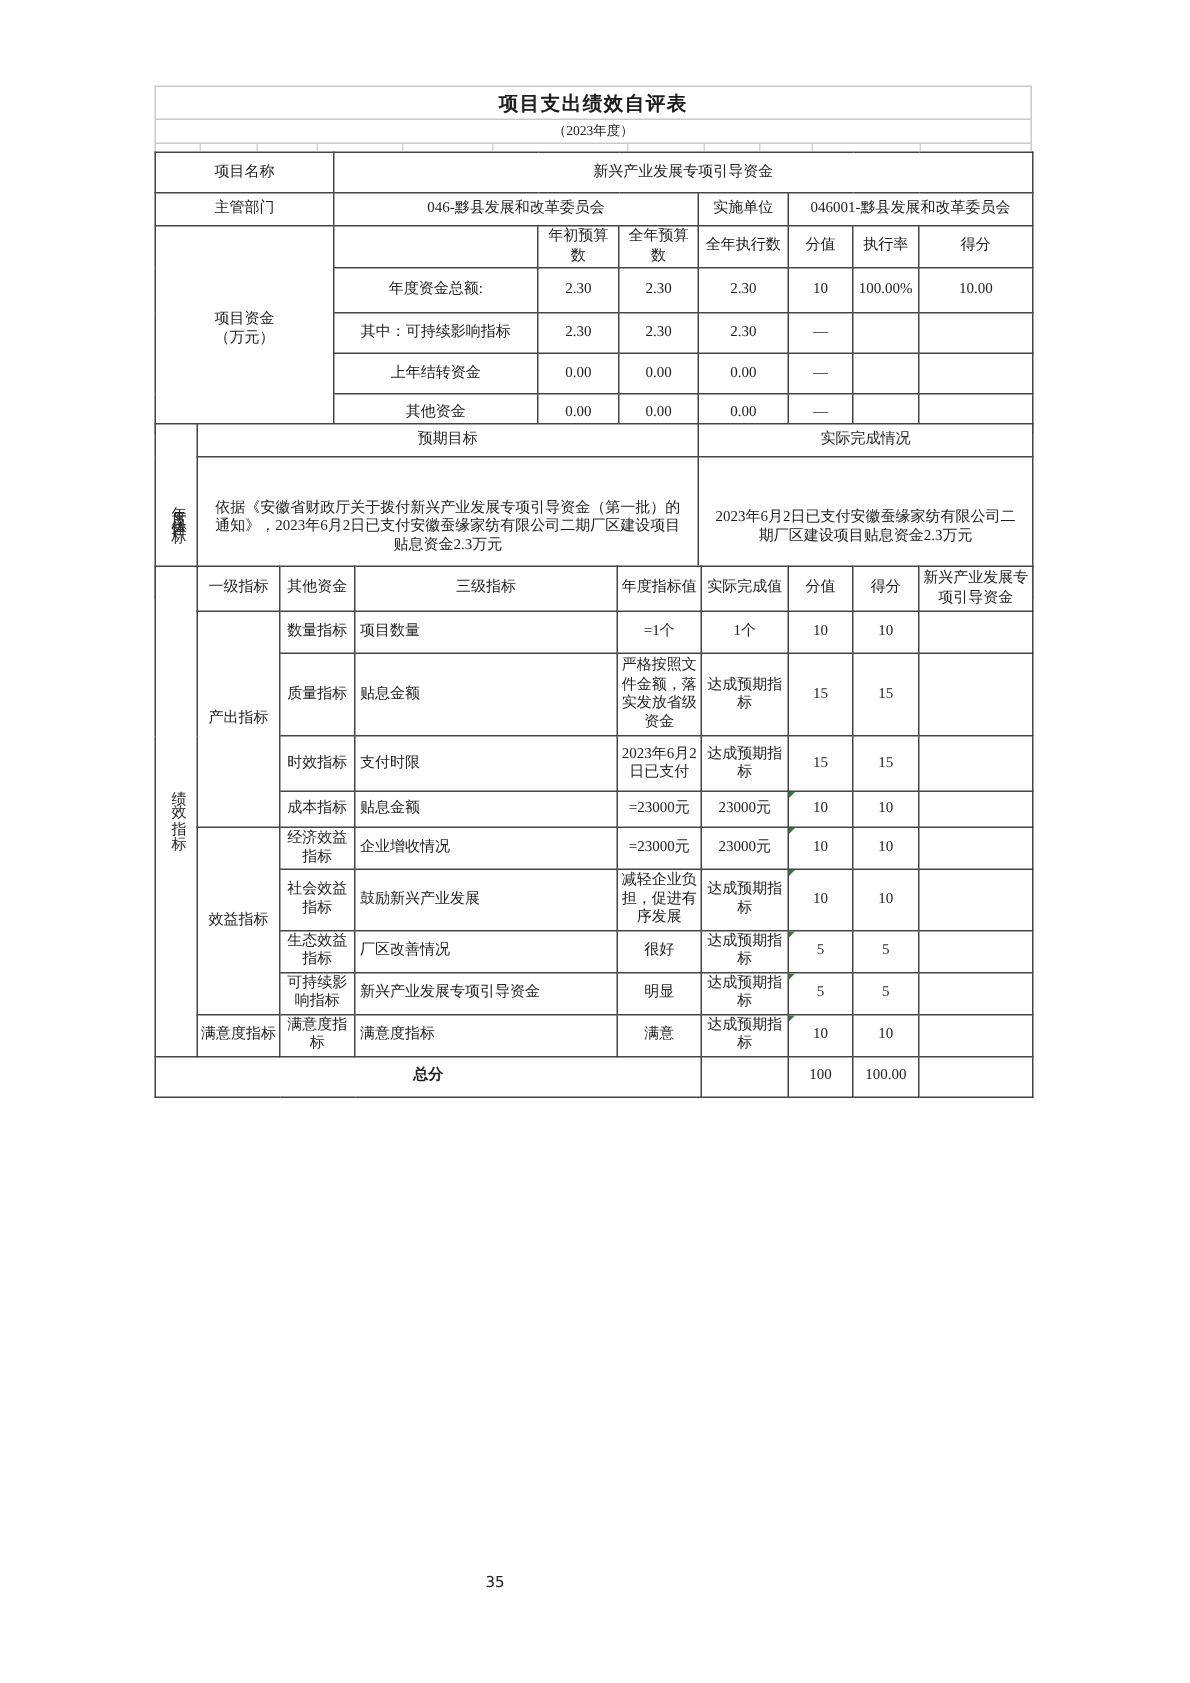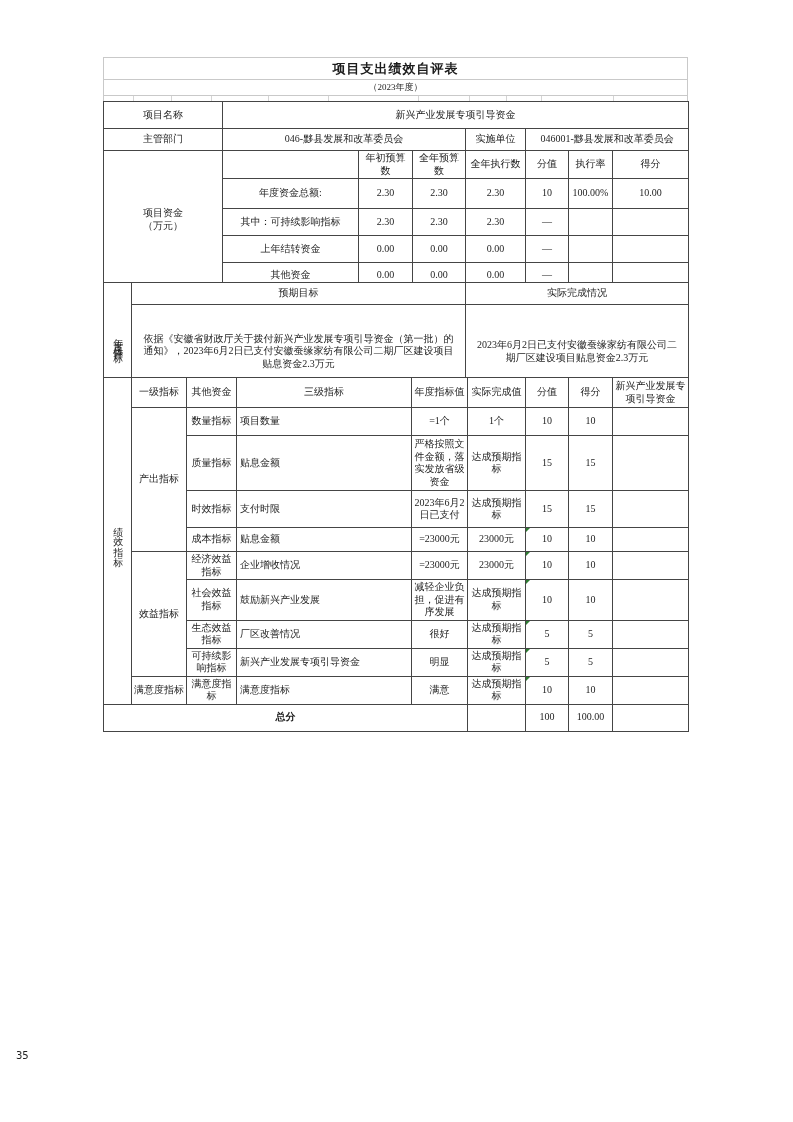--- a/index.html
+++ b/index.html
@@ -20,21 +20,21 @@
   .l{text-align:left;padding-left:3px;}
   .b{font-weight:bold;}
   .sc{position:relative;}
   .vcell{padding:0;}
   .vtext{writing-mode:vertical-rl;text-orientation:upright;display:inline-block;}
   .vt-goal{letter-spacing:3px;font-size:10px;}
   .vt-perf{letter-spacing:10px;font-size:10px;}
   .mk{display:none;position:absolute;top:0;left:0;width:0;height:0;
       border-top:4px solid #2e7d32;border-right:4px solid transparent;}
   .mk[data-show="true"]{display:block;}
-  #pagenum{position:absolute;left:16px;width:660px;top:1050px;
+  #pagenum{position:absolute;left:0;width:660px;top:1050px;text-align:center;
            font-family:"DejaVu Sans","Liberation Sans",sans-serif;font-size:10px;color:#222;}
   .goaltxt{padding:2px 8px;}
 </style>
 </head>
 <body>
 
 <div id="sheet">
 
   <div id="titlebox">
     <div class="trow title-row">项目支出绩效自评表</div>

